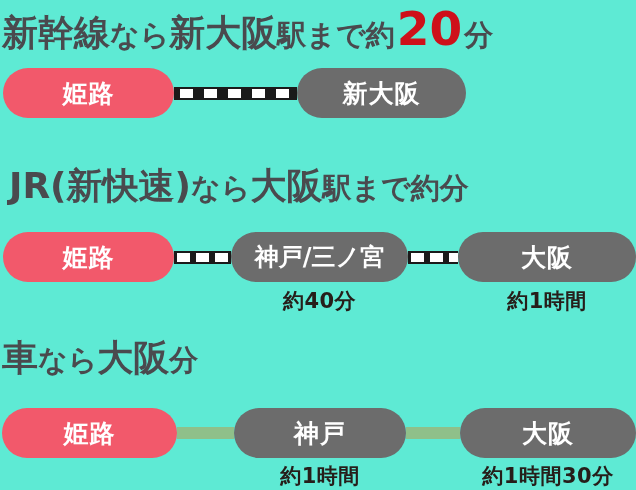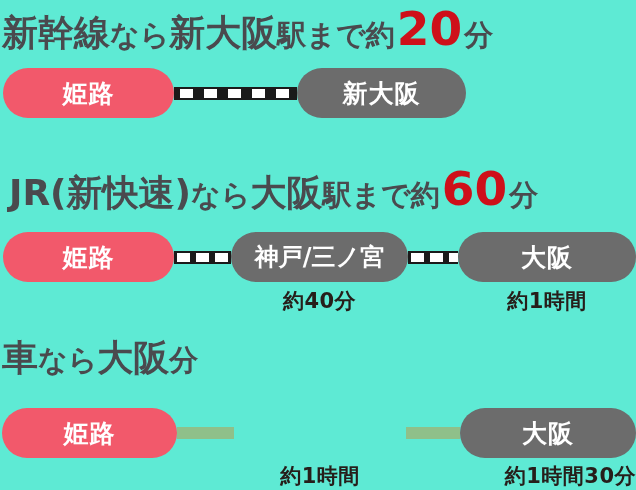--- a/index.html
+++ b/index.html
@@ -88,21 +88,21 @@
     position:absolute;
     text-align:center;
     font-weight:bold;
     font-size:21px;
     color:#261E1A;
     letter-spacing:0.5px;
   }
   #s2-time-1 { left:231px; top:287px; width:177px; }
   #s2-time-2 { left:458px; top:287px; width:178px; }
   #s3-time-1 { left:234px; top:462px; width:172px; }
-  #s3-time-2 { left:460px; top:462px; width:176px;text-align:right; }
+  #s3-time-2 { left:460px; top:462px; width:176px; }
 </style>
 </head>
 <body>
 
 <div id="canvas">
 
   <div class="heading" id="heading-1">
     <span class="h-big">新幹線</span>
     <span class="h-small">なら</span>
     <span class="h-big">新大阪</span>
@@ -117,21 +117,20 @@
   <div class="rail" id="s1-rail-1"></div>
   <div class="pill pill-gray" id="s1-pill-2">
     <span>新大阪</span>
   </div>
 
   <div class="heading" id="heading-2">
     <span class="h-big">JR(新快速)</span>
     <span class="h-small">なら</span>
     <span class="h-big">大阪</span>
     <span class="h-small">駅まで約</span>
-    <span class="h-num">60</span>
     <span class="h-small">分</span>
   </div>
 
   <div class="pill pill-pink" id="s2-pill-1">
     <span>姫路</span>
   </div>
   <div class="rail rail-tight" id="s2-rail-1"></div>
   <div class="pill pill-gray pill-midsize" id="s2-pill-2">
     <span>神戸/三ノ宮</span>
   </div>
@@ -146,20 +145,23 @@
     <span class="h-big">車</span>
     <span class="h-small">なら</span>
     <span class="h-big">大阪</span>
     <span class="h-small">分</span>
   </div>
 
   <div class="pill pill-pink" id="s3-pill-1">
     <span>姫路</span>
   </div>
   <div class="road" id="s3-road-1"></div>
+  <div class="pill pill-gray" id="s3-pill-2">
+    <span>神戸</span>
+  </div>
   <div class="road" id="s3-road-2"></div>
   <div class="pill pill-gray" id="s3-pill-3">
     <span>大阪</span>
   </div>
   <div class="time" id="s3-time-1">約1時間</div>
   <div class="time" id="s3-time-2">約1時間30分</div>
 
 </div>
 
 </body></html>

